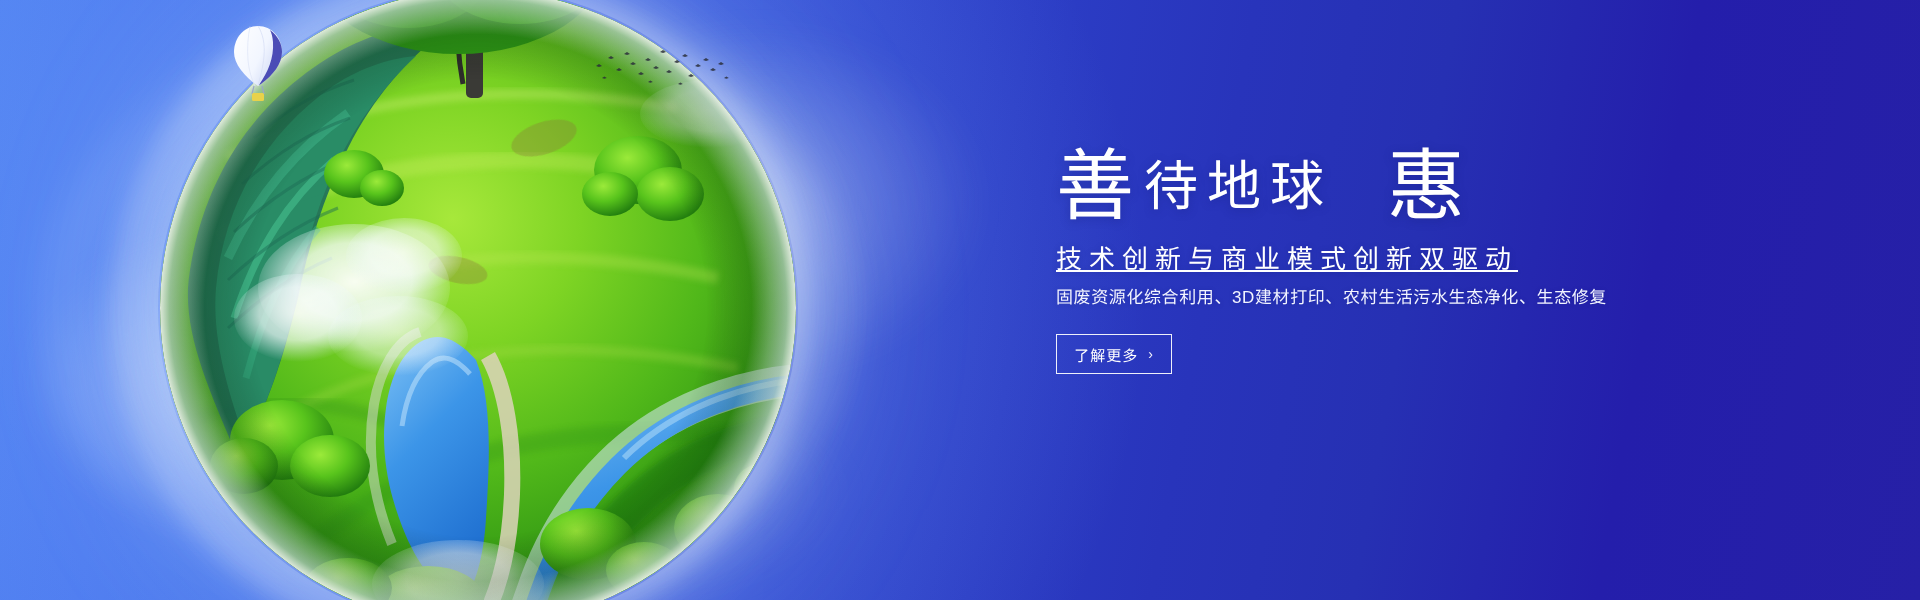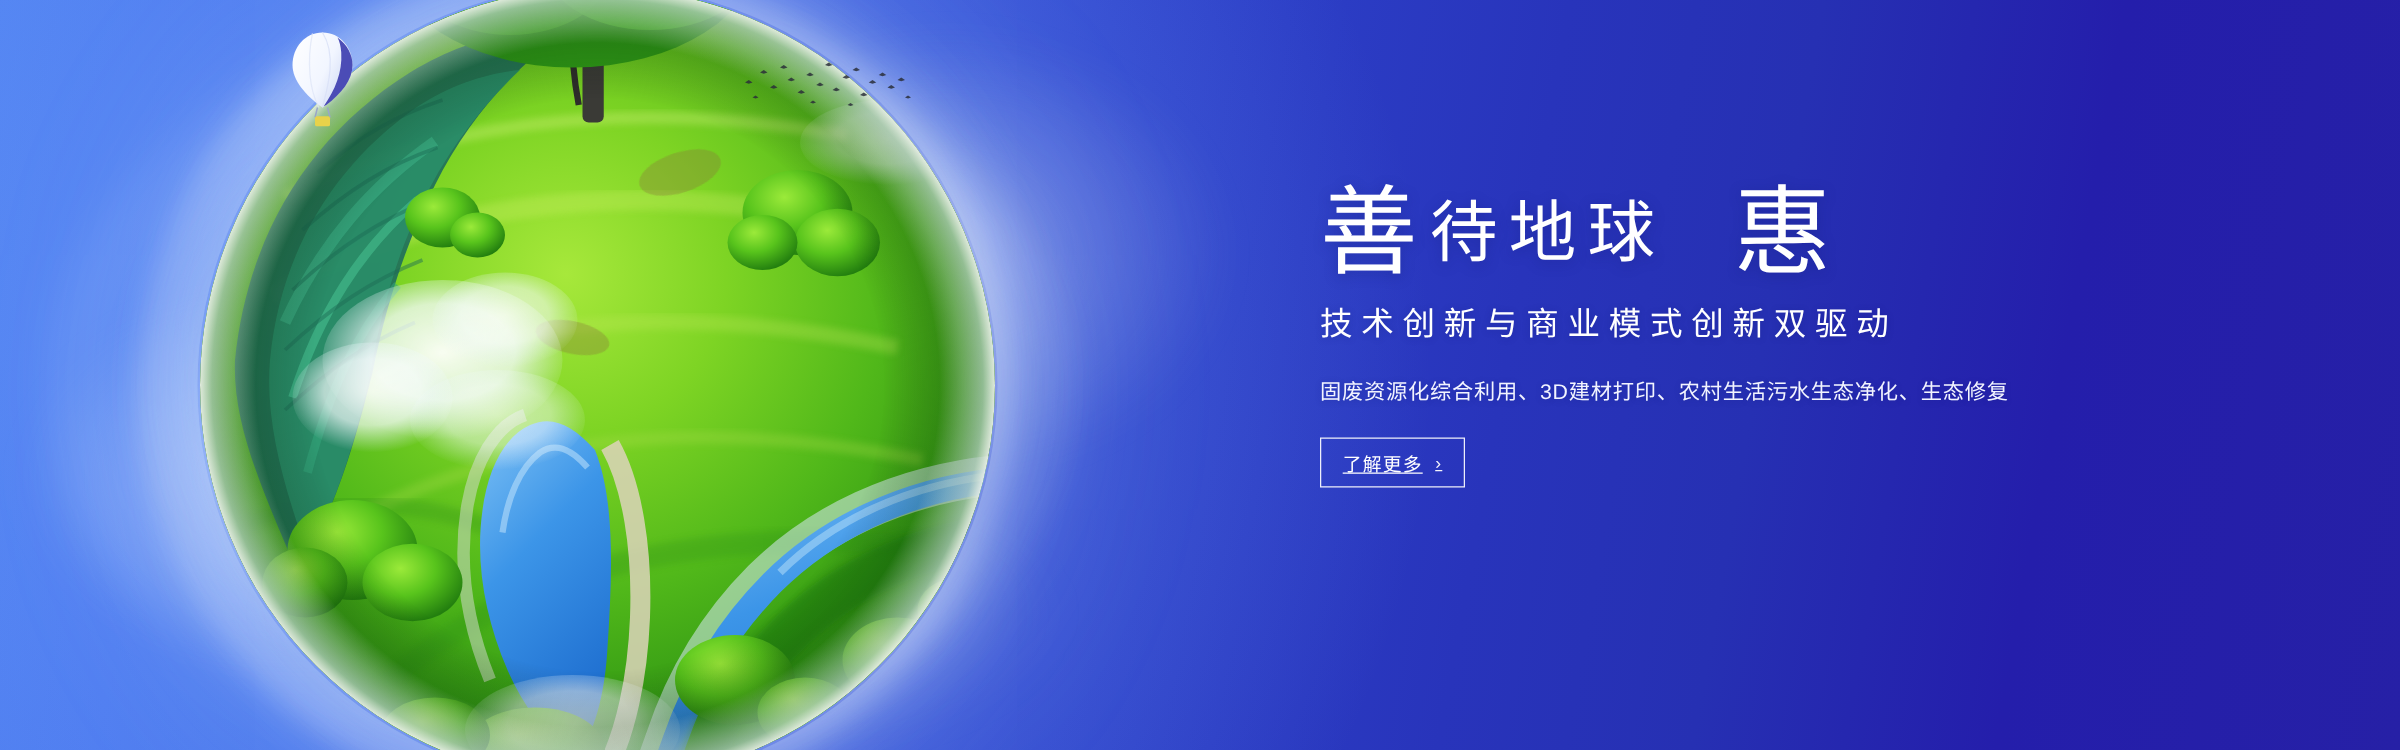--- a/index.html
+++ b/index.html
@@ -141,23 +141,24 @@
   .headline-gap { width:54px; }
 
   .subtitle {
     margin-top:18px;
     font-size:26px;
     letter-spacing:7px;
     font-weight:400;
     color:#ffffff;
     white-space:nowrap;
     text-shadow: 0 1px 6px rgba(20,30,120,0.30);
+    text-decoration: underline;
   }
   .desc {
-    margin-top:24px;
+    margin-top:8px;
     font-size:17px;
     letter-spacing:0.6px;
     color:#f2f4ff;
     white-space:nowrap;
     text-shadow: 0 1px 5px rgba(20,30,120,0.30);
   }
   .cta {
     margin-top:26px;
     display:inline-flex;
     align-items:center;
@@ -166,21 +167,20 @@
     width:116px;
     height:40px;
     border:1px solid rgba(255,255,255,0.92);
     background:transparent;
     color:#ffffff;
     font-size:15px;
     letter-spacing:1px;
     cursor:pointer;
     font-family:"Liberation Sans","DejaVu Sans",sans-serif;
     padding:0 8px;
-    text-decoration:underline;
   }
   .cta .chev { font-size:14px; line-height:1; opacity:0.95; }
 </style>
 </head>
 <body>
 
 <div id="banner">
 
   <div class="veil veil-a"></div>
   <div class="veil veil-b"></div>

